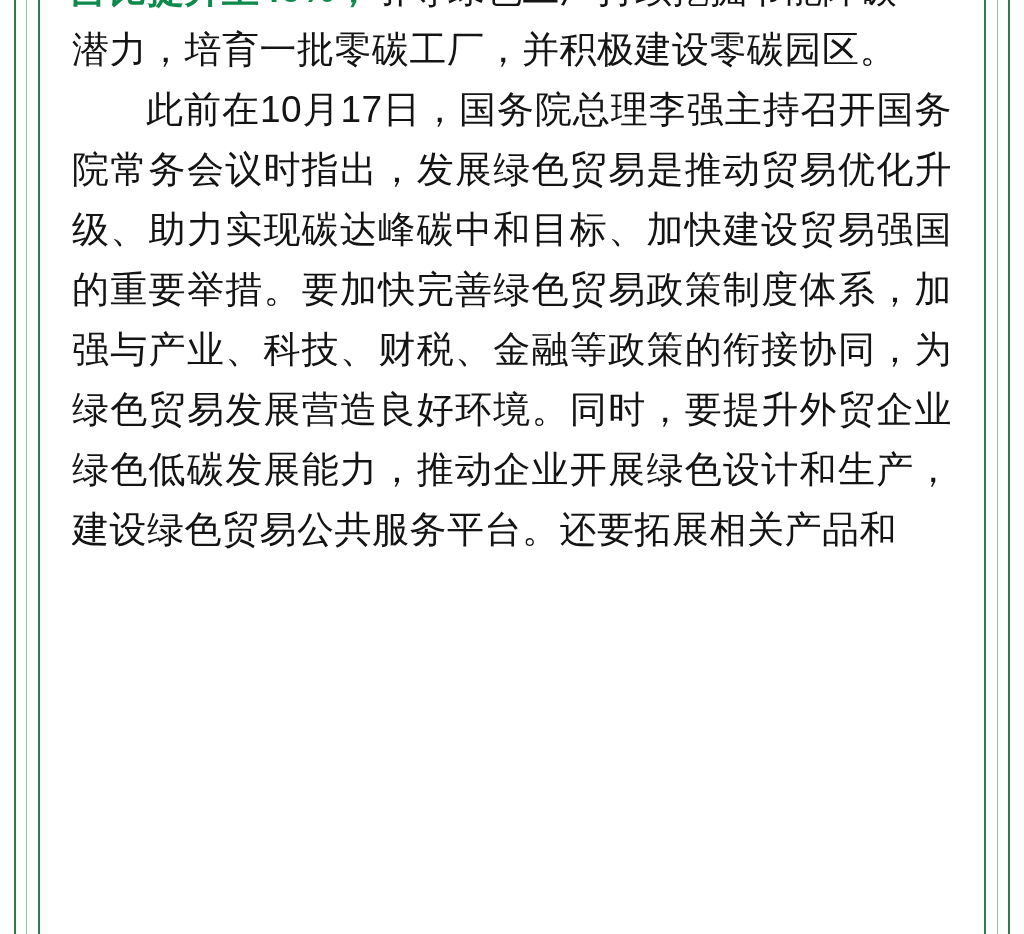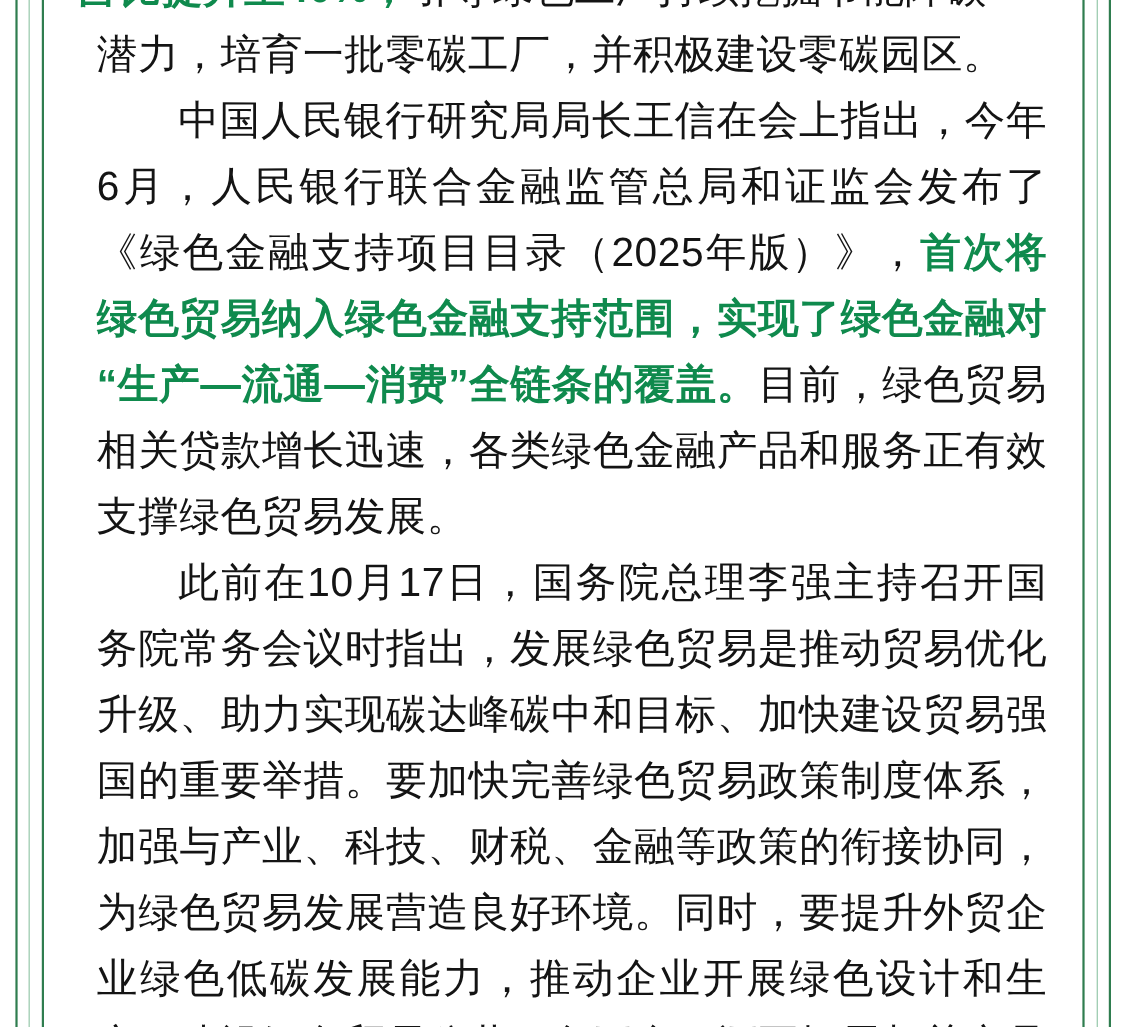--- a/index.html
+++ b/index.html
@@ -60,21 +60,21 @@
     color: #141414;
     font-size: 37px;
     line-height: 60px;
     letter-spacing: 0.5px;
     font-family: "Liberation Sans", sans-serif;
     text-align: justify;
     text-justify: inter-ideograph;
   }
 
   .para {
-    margin: 0 0 0 16px;
+    margin: 0 0 0 0;
     text-indent: 2em;
     word-break: break-all;
   }
   .para.no-indent { text-indent: 0; }
 
   .hl {
     color: #0f8a4d;
     font-weight: bold;
   }
   .hl-cut {
@@ -121,20 +121,17 @@
   <div class="article">
 
     <div class="clip-top">
       <div class="inner">
         <span class="hl-cut">占比提升至40%，</span><span>引导绿色工厂持续挖掘节能降碳</span>
       </div>
     </div>
 
     <p class="para no-indent">潜力，培育一批零碳工厂，并积极建设零碳园区。</p>
 
-    <p class="para">
-      <span>中国人民银行研究局局长王信在会上指出，今年6月，人民银行联合金融监管总局和证监会发布了《绿色金融支持项目目录（2025年版）》，</span><span class="hl">首次将绿色贸易纳入绿色金融支持范围，实现了绿色金融对“生产—流通—消费”全链条的覆盖。</span><span>目前，绿色贸易相关贷款增长迅速，各类绿色金融产品和服务正有效支撑绿色贸易发展。</span>
-    </p>
 
     <p class="para clip-bottom">此前在10月17日，国务院总理李强主持召开国务院常务会议时指出，发展绿色贸易是推动贸易优化升级、助力实现碳达峰碳中和目标、加快建设贸易强国的重要举措。要加快完善绿色贸易政策制度体系，加强与产业、科技、财税、金融等政策的衔接协同，为绿色贸易发展营造良好环境。同时，要提升外贸企业绿色低碳发展能力，推动企业开展绿色设计和生产，建设绿色贸易公共服务平台。还要拓展相关产品和</p>
 
   </div>
 </div>
 
 </body></html>

